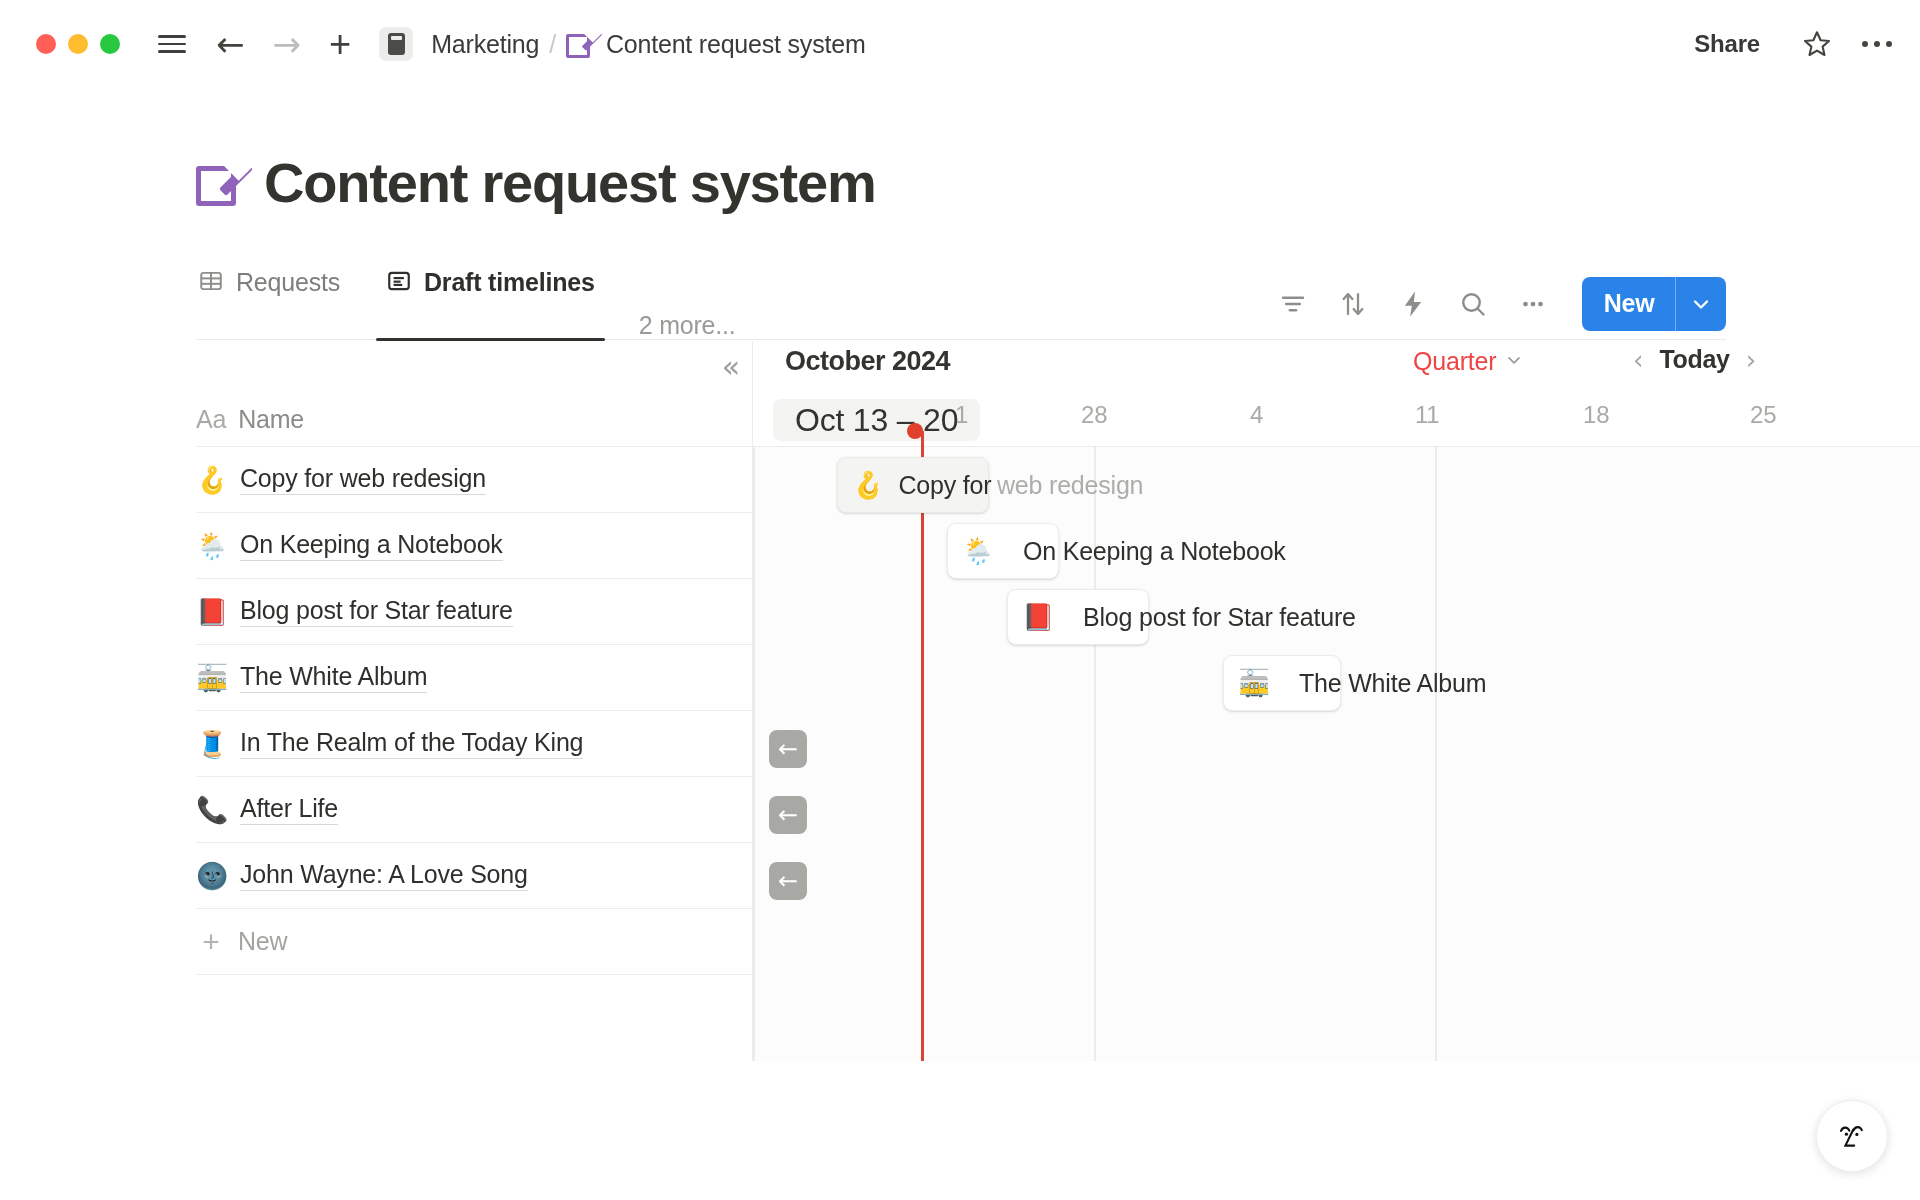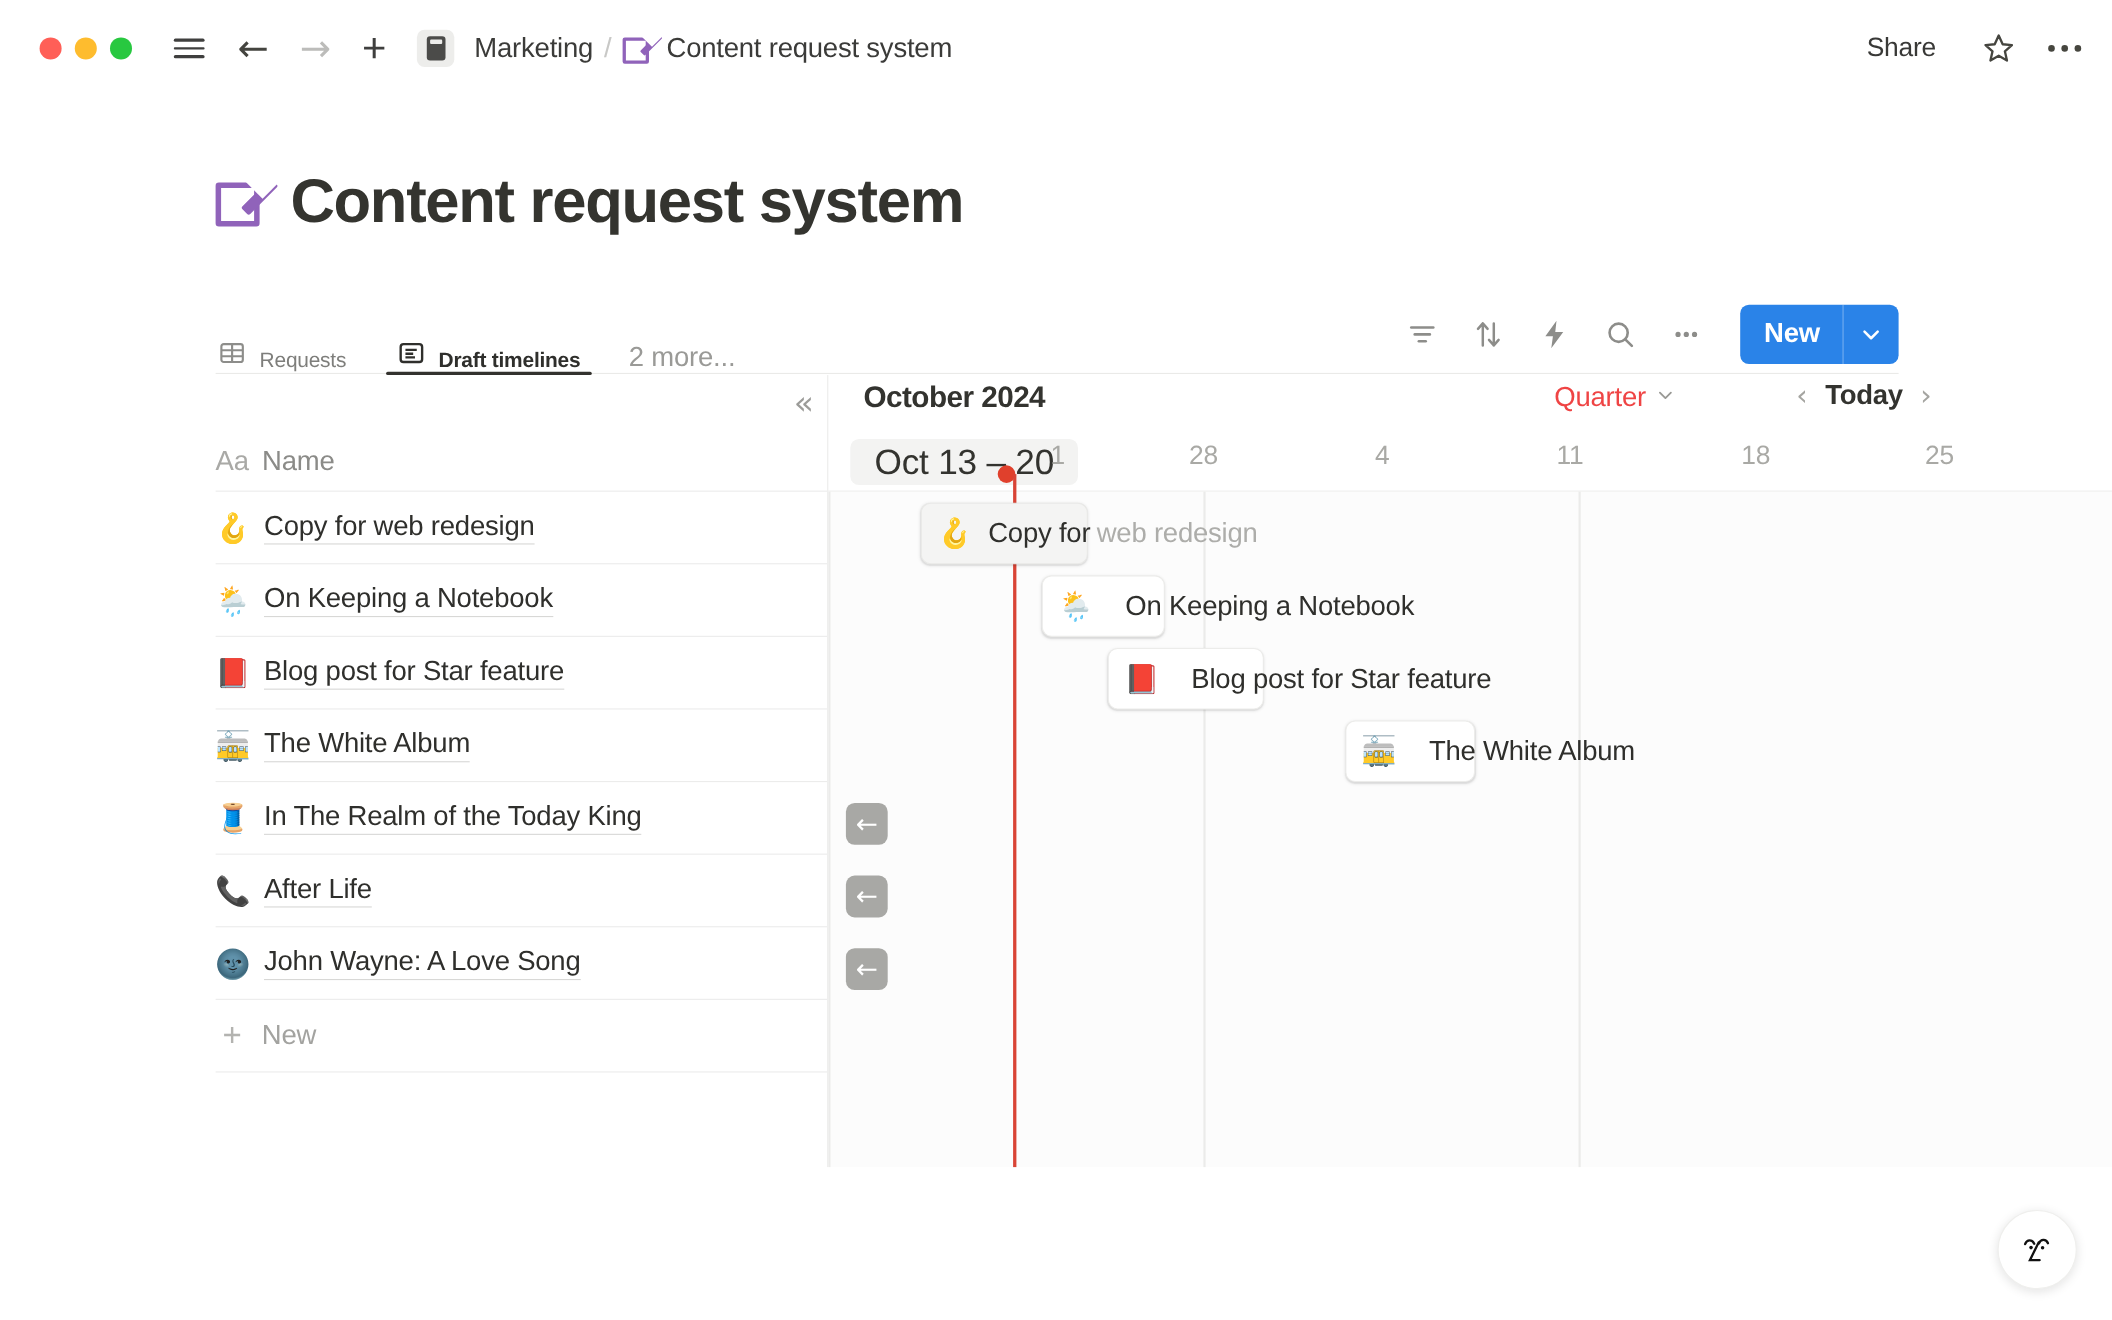--- a/index.html
+++ b/index.html
@@ -80,21 +80,21 @@
     width: 6px; height: 23px; background: #9063ba;
     transform: rotate(45deg); transform-origin: 50% 50%;
     border-radius: 1px;
   }
   .memo-mask {
     position: absolute; right: -6px; top: -5px;
     width: 16px; height: 14px; background: #ffffff;
     transform: rotate(45deg);
   }
   .tb-right {
-    margin-left: auto; display: flex; align-items: center; gap: 0;
+    margin-left: auto; display: flex; align-items: center; gap: 0; font-weight: bold;
   }
   .share-btn { font-size: 24px; color: #393937; padding: 8px 10px; letter-spacing:-0.2px;}
   .star-btn { margin-left: 32px; }
   .dots-btn { margin-left: 30px; display: flex; gap: 6px; align-items: center; }
   .dots-btn i { width: 6px; height: 6px; border-radius: 50%; background: #46463f; display: block; }
 
   
   .page-head {
     position: absolute; top: 150px; left: 196px;
     display: flex; align-items: center;
@@ -121,23 +121,23 @@
   }
 
   
   .tabrow {
     position: absolute; top: 268px; left: 196px;
     width: 1530px; height: 72px;
     display: flex; align-items: center;
     border-bottom: 1.5px solid #eaeae8;
   }
   .tab {
-    display: flex; align-items: flex-end; gap: 12px;
+    display: flex; align-items: flex-start; gap: 12px;
     height: 72px; padding: 0 2px; margin-right: 42px;
-    font-size: 19px; color: #7e7e7b; letter-spacing: -0.2px;
+    font-size: 25px; color: #7e7e7b; letter-spacing: -0.2px;
     position: relative;
   }
   .tab.active { color: #2f2f2c; font-weight: bold; }
   .tab.active::after {
     content: ""; position: absolute; left: -8px; right: -8px; bottom: -1.5px;
     height: 3.5px; background: #33322e; border-radius: 2px;
   }
   .tab-more { font-size: 25px; color: #9a9a97; margin-right: 42px; letter-spacing:-0.2px;margin-top:44px;}
 
   .tb-tools {

